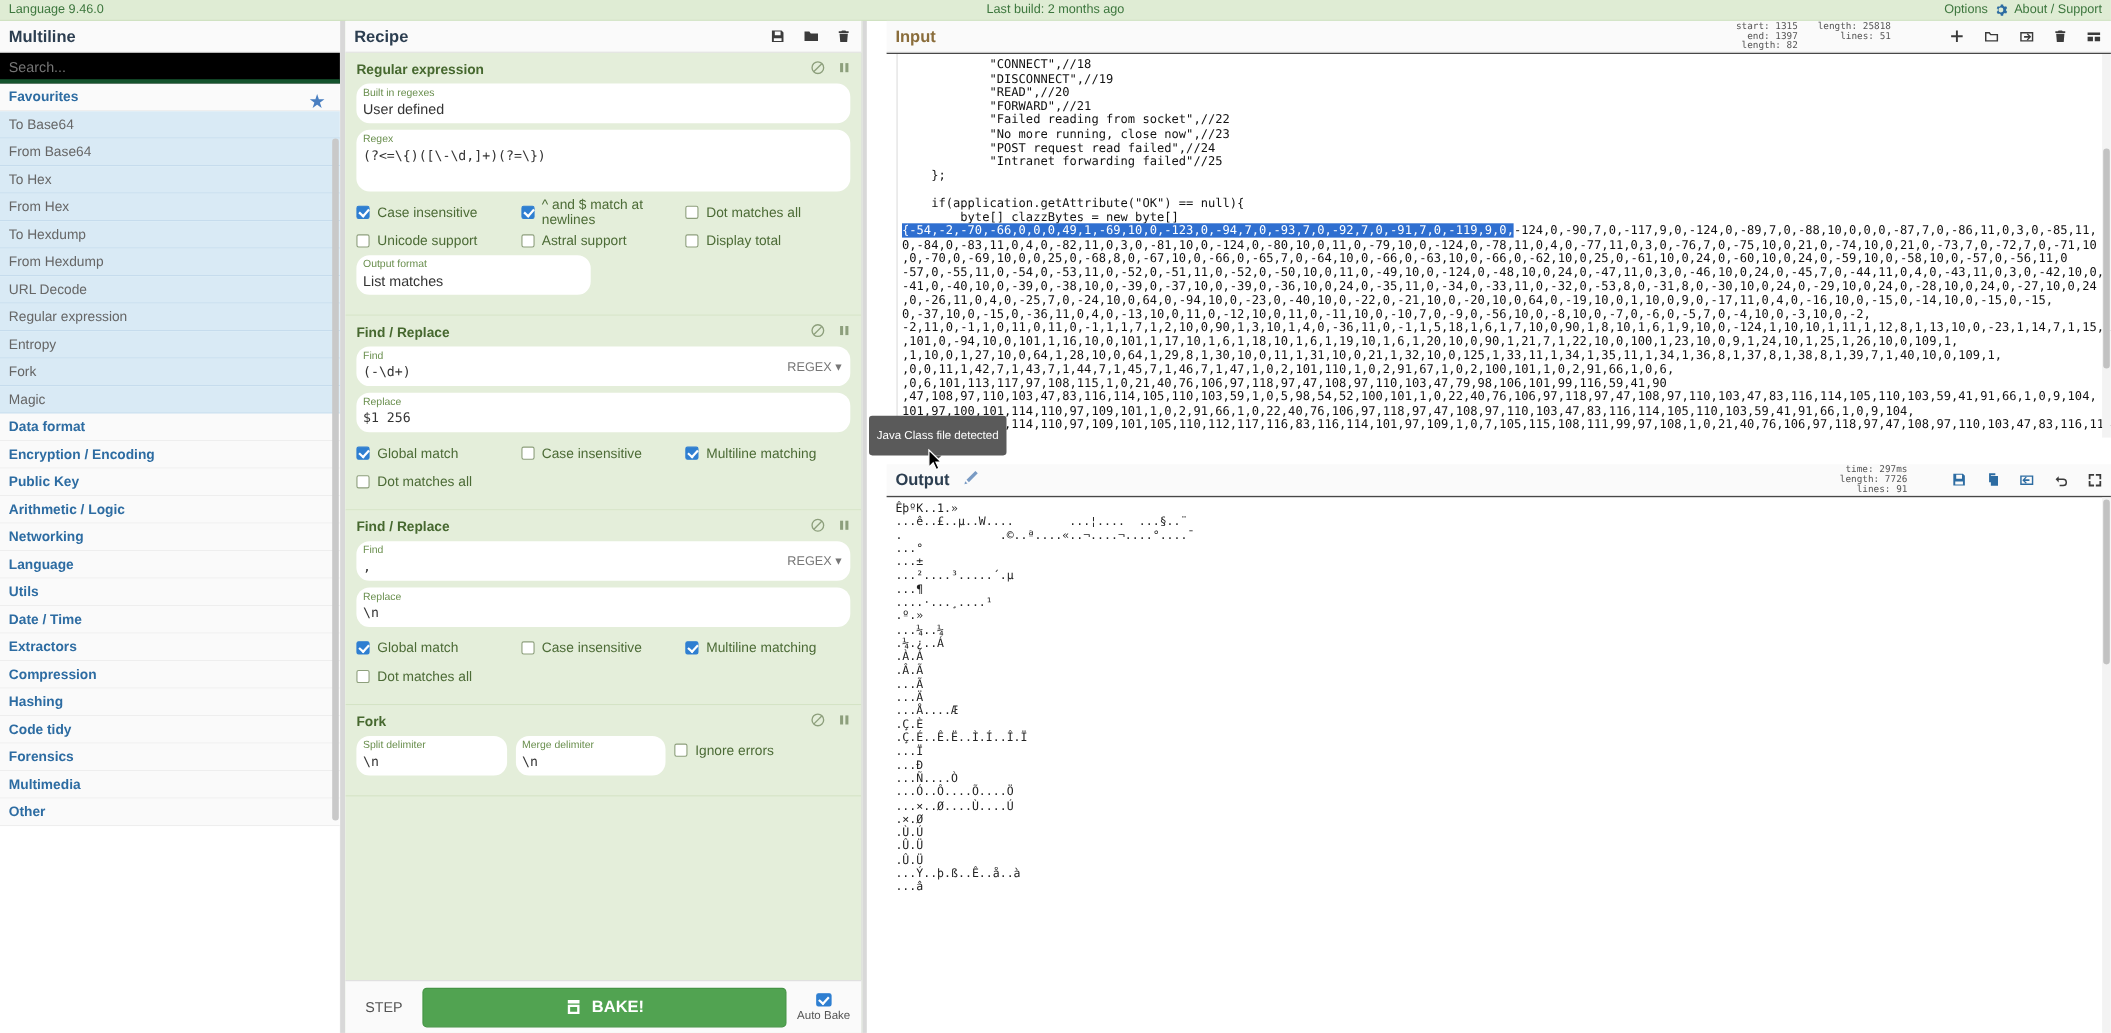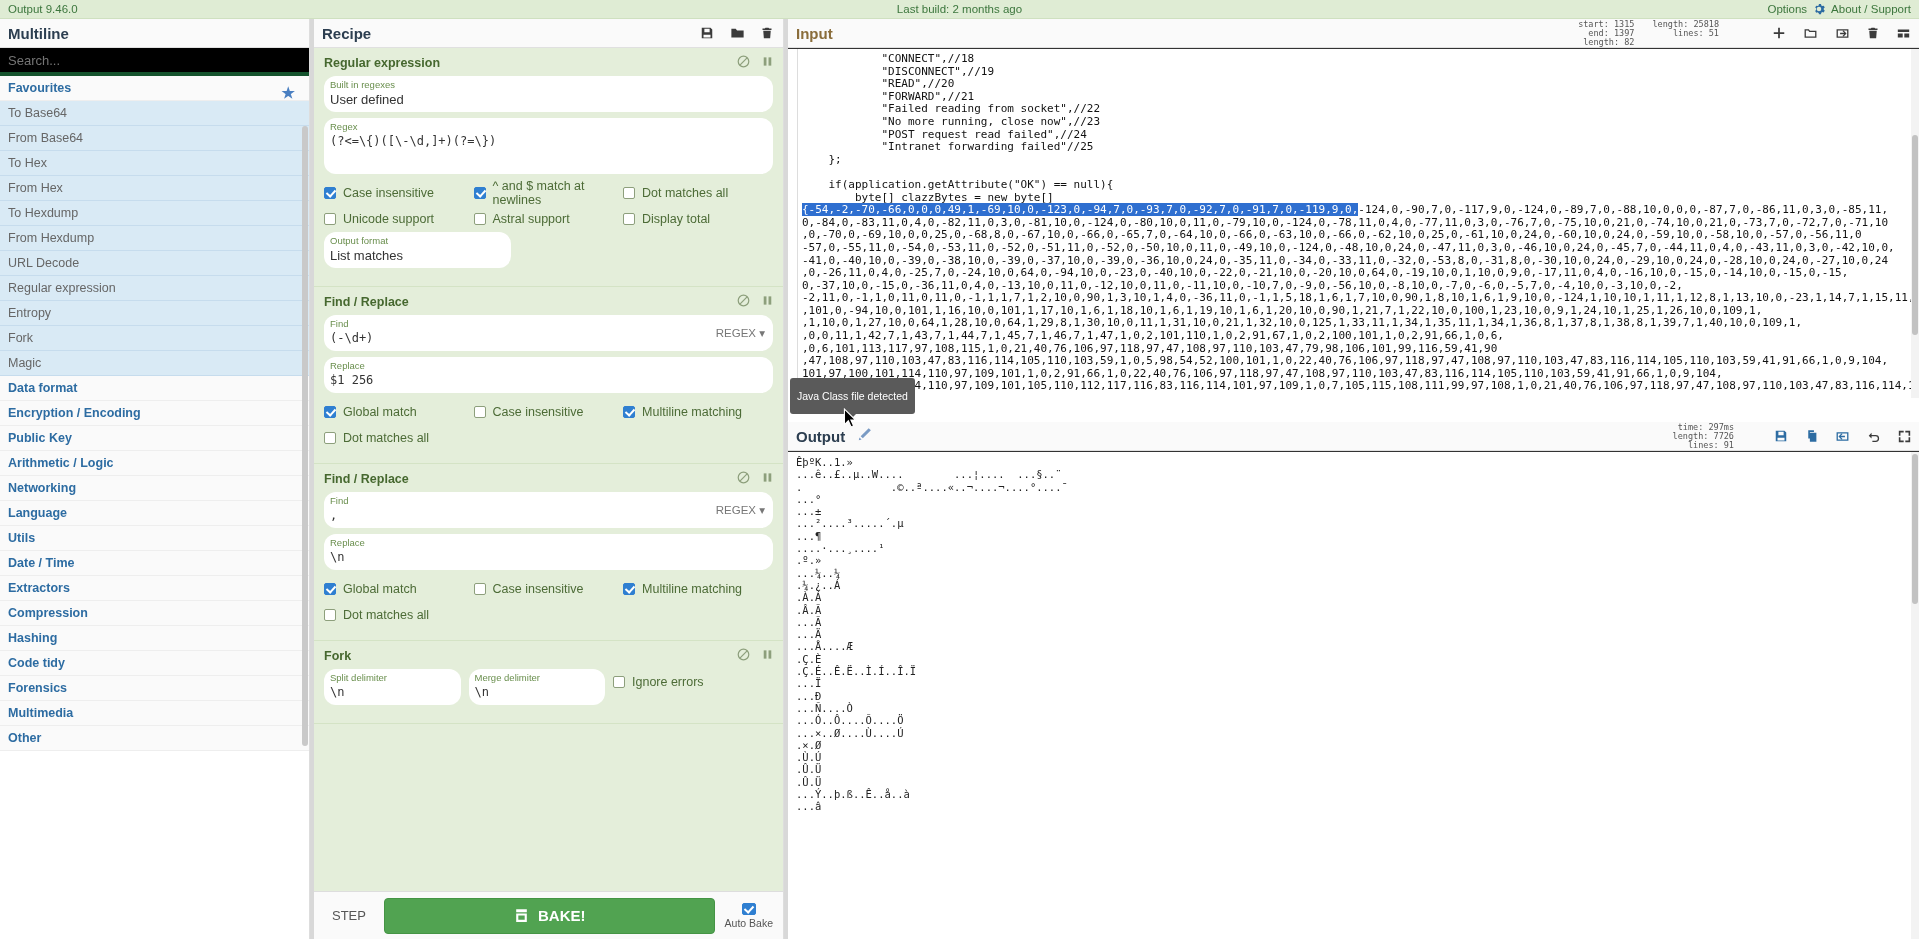--- a/index.html
+++ b/index.html
@@ -127,21 +127,21 @@
     color: #8d9f7c;
   }
   .arg {
     background: #fff; border-radius: 12px;
     margin-bottom: 6px; padding: 3px 6px 4px 6px;
     position: relative;
   }
   .arg .lbl { font-size: 9.5px; color: #6a8f4e; line-height: 12px; }
   .arg .val { font-size: 13px; color: #333; line-height: 17px; }
   .arg .val.mono { font-family: "DejaVu Sans Mono", monospace; font-size: 12px; }
-  .arg.short { width: 187px; }
+  .arg.short { width: 213px; }
   .arg.tall { min-height: 56px; }
   .arg .regex-tag {
     position: absolute; right: 8px; top: 50%; transform: translateY(-50%);
     font-size: 11.5px; color: #777;
   }
   .arg-row { display: flex; gap: 8px; }
   .arg-row .arg { flex: 1 1 0; }
 
   .checks { display: flex; flex-wrap: wrap; margin-top: 4px; }
   .chk { width: 50%; display: flex; align-items: center; gap: 7px; height: 26px; font-size: 12.5px; color: #4c6b36; cursor: pointer; }
@@ -169,21 +169,21 @@
     flex: 1 1 auto; height: 36px; background: #51a351; border: 1px solid #459445;
     border-radius: 4px; color: #fff; font-weight: bold; font-size: 15px;
     display: flex; align-items: center; justify-content: center; gap: 8px;
     cursor: pointer;
   }
   .autobake { display: flex; flex-direction: column; align-items: center; gap: 2px; font-size: 10.5px; color: #555; }
   .autobake .box { width: 14px; height: 14px; }
   .autobake .box.on::after { left: 3.5px; top: 0.5px; }
 
   
-  .right { flex: 1 1 auto; display: flex; flex-direction: column; min-width: 0; min-height: 0; }
+  .right { flex: 1 1 auto; display: flex; flex-direction: column; min-width: 0; min-height: 0; padding-left: 18px; }
 
   .panel-head {
     height: 29px; flex: 0 0 29px;
     background: #fafafa; border-bottom: 1px solid #e0e0e0;
     display: flex; align-items: center; padding: 0 8px; position: relative;
   }
   .panel-head .t { font-weight: bold; font-size: 15px; color: #8a6d3b; }
   .panel-head.output .t { color: #2c3e50; }
   .meta {
     position: absolute; display: flex; gap: 18px;
@@ -236,21 +236,21 @@
   }
   .cursor-arrow { position: absolute; z-index: 50; width: 14px; height: 20px; }
   .splitter-v { width: 4px; background: #d8d8d8; flex: 0 0 4px; cursor: col-resize; }
 </style>
 </head>
 <body>
 
 <div class="app">
 
   <div class="banner">
-    <span class="version">Output 9.46.0</span>
+    <span class="version">Language 9.46.0</span>
     <span class="lastbuild">Last build: 2 months ago</span>
     <span class="right-links">
       <span>Options</span>
       <span class="gear">
         <svg width="12" height="12" viewBox="0 0 16 16">
             <path fill="#2d6ca2" d="M8 5a3 3 0 100 6 3 3 0 000-6zm6.4 3a6.4 6.4 0 01-.1 1l1.4 1.1-1.4 2.4-1.7-.6c-.5.4-1 .7-1.6.9L10.7 15H7.9l-.3-1.8c-.6-.2-1.1-.5-1.6-.9l-1.7.6-1.4-2.4L4.3 9a6.4 6.4 0 010-2L2.9 5.9l1.4-2.4 1.7.6c.5-.4 1-.7 1.6-.9L7.9 1.4h2.8L11 3.2c.6.2 1.1.5 1.6.9l1.7-.6 1.4 2.4L14.3 7c.1.3.1.7.1 1z"></path>
           </svg>
       </span>
       <span>About / Support</span>
     </span>

